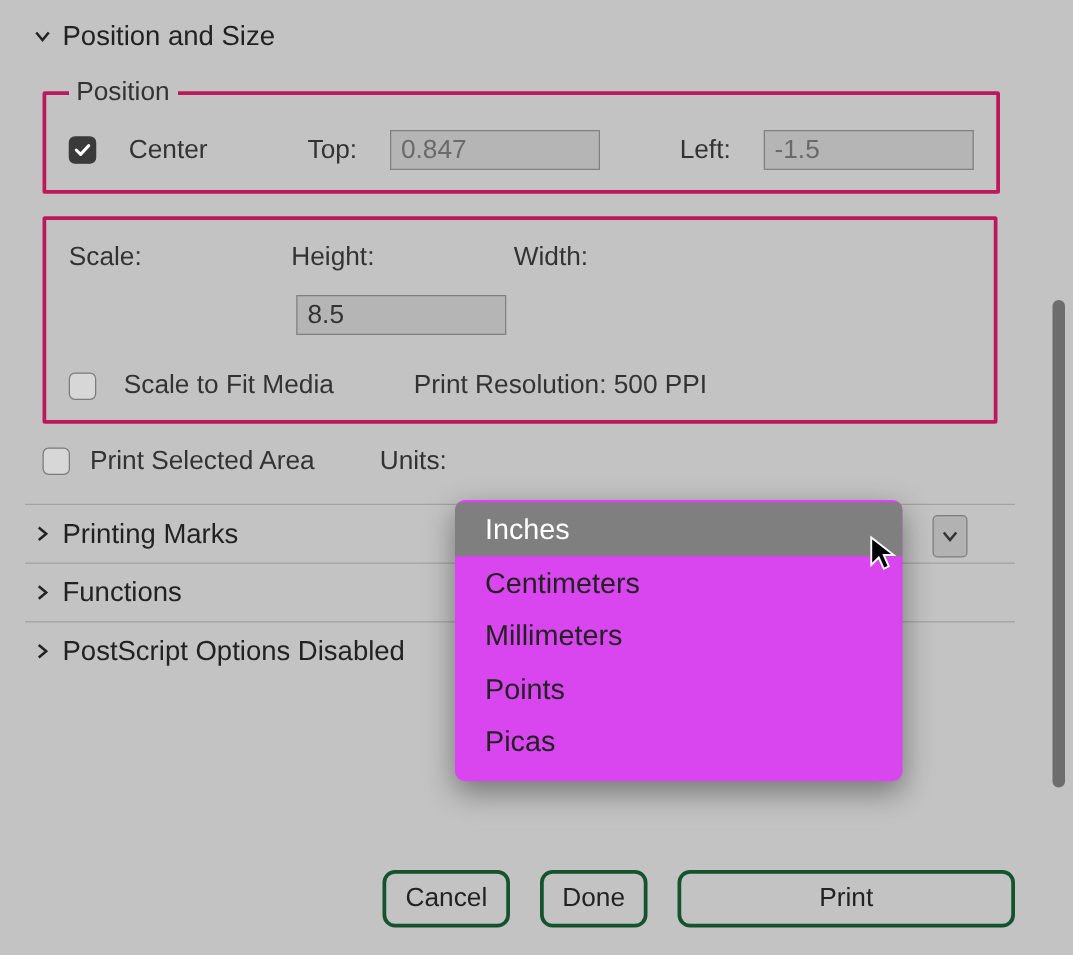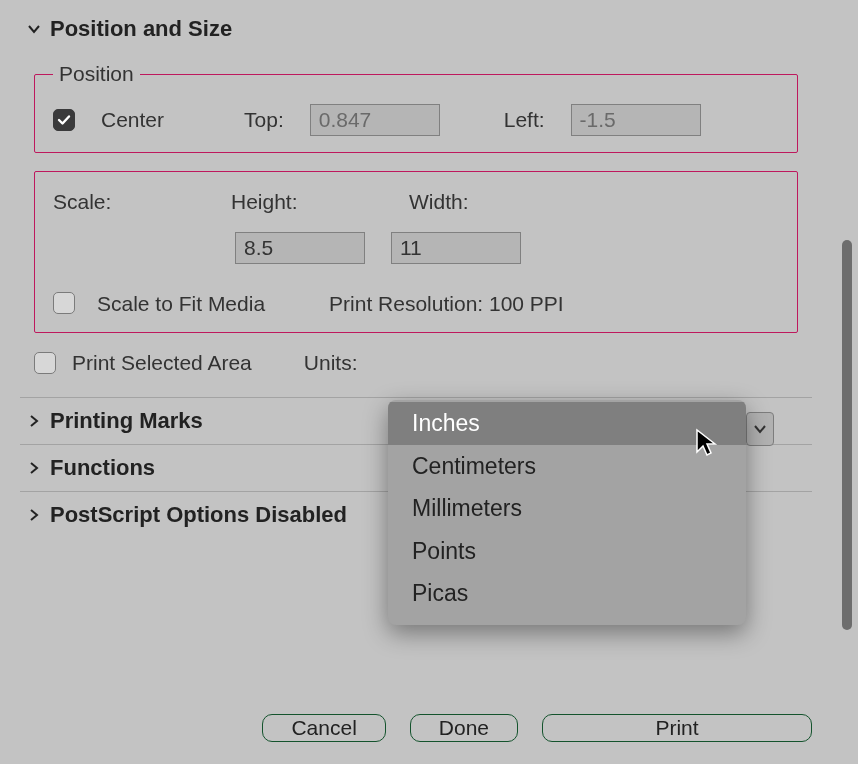--- a/index.html
+++ b/index.html
@@ -36,36 +36,36 @@
   top: 0;
   width: 10px;
   height: 390px;
   background: #6d6d6d;
   border-radius: 6px;
 }
 .section-header {
   display: flex;
   align-items: center;
   gap: 8px;
-  font-weight: 700;
+  font-weight: 400;
   font-size: 22px;
   padding: 10px 6px;
   border-top: 1px solid #a3a3a3;
 }
 .section-header.first { border-top: none; padding-top: 6px; }
 .section-header .chev {
   width: 16px;
   height: 16px;
   display: inline-flex;
   align-items: center;
   justify-content: center;
 }
 .chev svg { display: block; }
 fieldset.group {
-  border: 1px solid #be185d;
+  border: 3px solid #be185d;
   border-radius: 2px;
   margin: 10px 14px 18px 14px;
   padding: 18px 18px 16px 18px;
 }
 fieldset.group legend {
   font-size: 21px;
   padding: 0 6px;
   color: #333;
 }
 .row {
@@ -77,21 +77,21 @@
   font-size: 21px;
   color: #333;
 }
 input[type="text"].field {
   height: 32px;
   padding: 2px 8px;
   font-size: 21px;
   border: 1px solid #808080;
   background: #b5b5b5;
   color: #333;
-  width: 130px;
+  width: 168px;
 }
 input[type="text"].field.disabled {
   color: #6a6a6a;
 }
 .checkbox {
   width: 22px;
   height: 22px;
   border: 1px solid #7b7b7b;
   border-radius: 5px;
   background: #d7d7d7;
@@ -108,21 +108,21 @@
 .checkbox svg { display: none; }
 .three-col {
   display: grid;
   grid-template-columns: 160px 160px 160px;
   column-gap: 18px;
   row-gap: 10px;
 }
 .three-col .lab { font-size: 21px; color: #333; }
 .sps-row2 {
   display: flex;
-  align-items: flex-start;
+  align-items: flex-end;
   gap: 22px;
   margin-top: 28px;
 }
 .units-row {
   display: flex;
   align-items: center;
   gap: 16px;
   margin: 8px 14px 14px 14px;
 }
 .units-dropdown-arrow {
@@ -134,24 +134,24 @@
   background: #b2b2b2;
   border: 1px solid #7d7d7d;
   border-radius: 4px;
   display: flex;
   align-items: center;
   justify-content: center;
 }
 .units-dropdown-arrow svg { display: block; }
 .dropdown-menu {
   position: absolute;
-  left: 388px;
+  left: 364px;
   top: 400px;
   width: 358px;
-  background: #a3a3a3;
+  background: #d946ef;
   border-radius: 8px;
   box-shadow: 0 8px 24px rgba(0,0,0,0.4);
   padding: 2px 0 10px 0;
   overflow: hidden;
 }
 .dropdown-menu .item {
   padding: 4px 24px;
   font-size: 23px;
   color: #222;
   line-height: 1.5;
@@ -165,24 +165,24 @@
   position: absolute;
   left: 0;
   bottom: 22px;
   width: 832px;
   display: flex;
   justify-content: flex-end;
   gap: 24px;
   padding-right: 20px;
 }
 .btn {
-  height: 28px;
-  padding: 0 28px;
+  height: 46px;
+  padding: 0 15px;
   font-size: 21px;
-  border: 1px solid #14532d;
+  border: 3px solid #14532d;
   border-radius: 10px;
   background: #c3c3c3;
   color: #222;
   display: inline-flex;
   align-items: center;
   justify-content: center;
 }
 .btn.primary {
   width: 270px;
 }
@@ -234,30 +234,29 @@
       <div class="lab">Height:</div>
       <div class="lab">Width:</div>
 
       <div class="cell first" style="grid-column:1; padding-left:160px; margin-left:-160px;">
         
       </div>
     </div>
     <div class="row" style="margin-top:8px;">
       <span style="width:156px; flex:0 0 auto;"></span>
       <input type="text" class="field" value="8.5" style="">
-      <input type="text" class="field" value="11" style="">
     </div>
 
     <div class="sps-row2">
       <span class="checkbox">
         
       </span>
       <label class="plain">Scale to Fit Media</label>
       <span style="width:20px"></span>
-      <label class="plain">Print Resolution: 100 PPI</label>
+      <label class="plain">Print Resolution: 500 PPI</label>
     </div>
   </fieldset>
 
   <div class="units-row">
     <span class="checkbox">
       
     </span>
     <label class="plain">Print Selected Area</label>
     <span style="width:20px"></span>
     <label class="plain">Units:</label>

